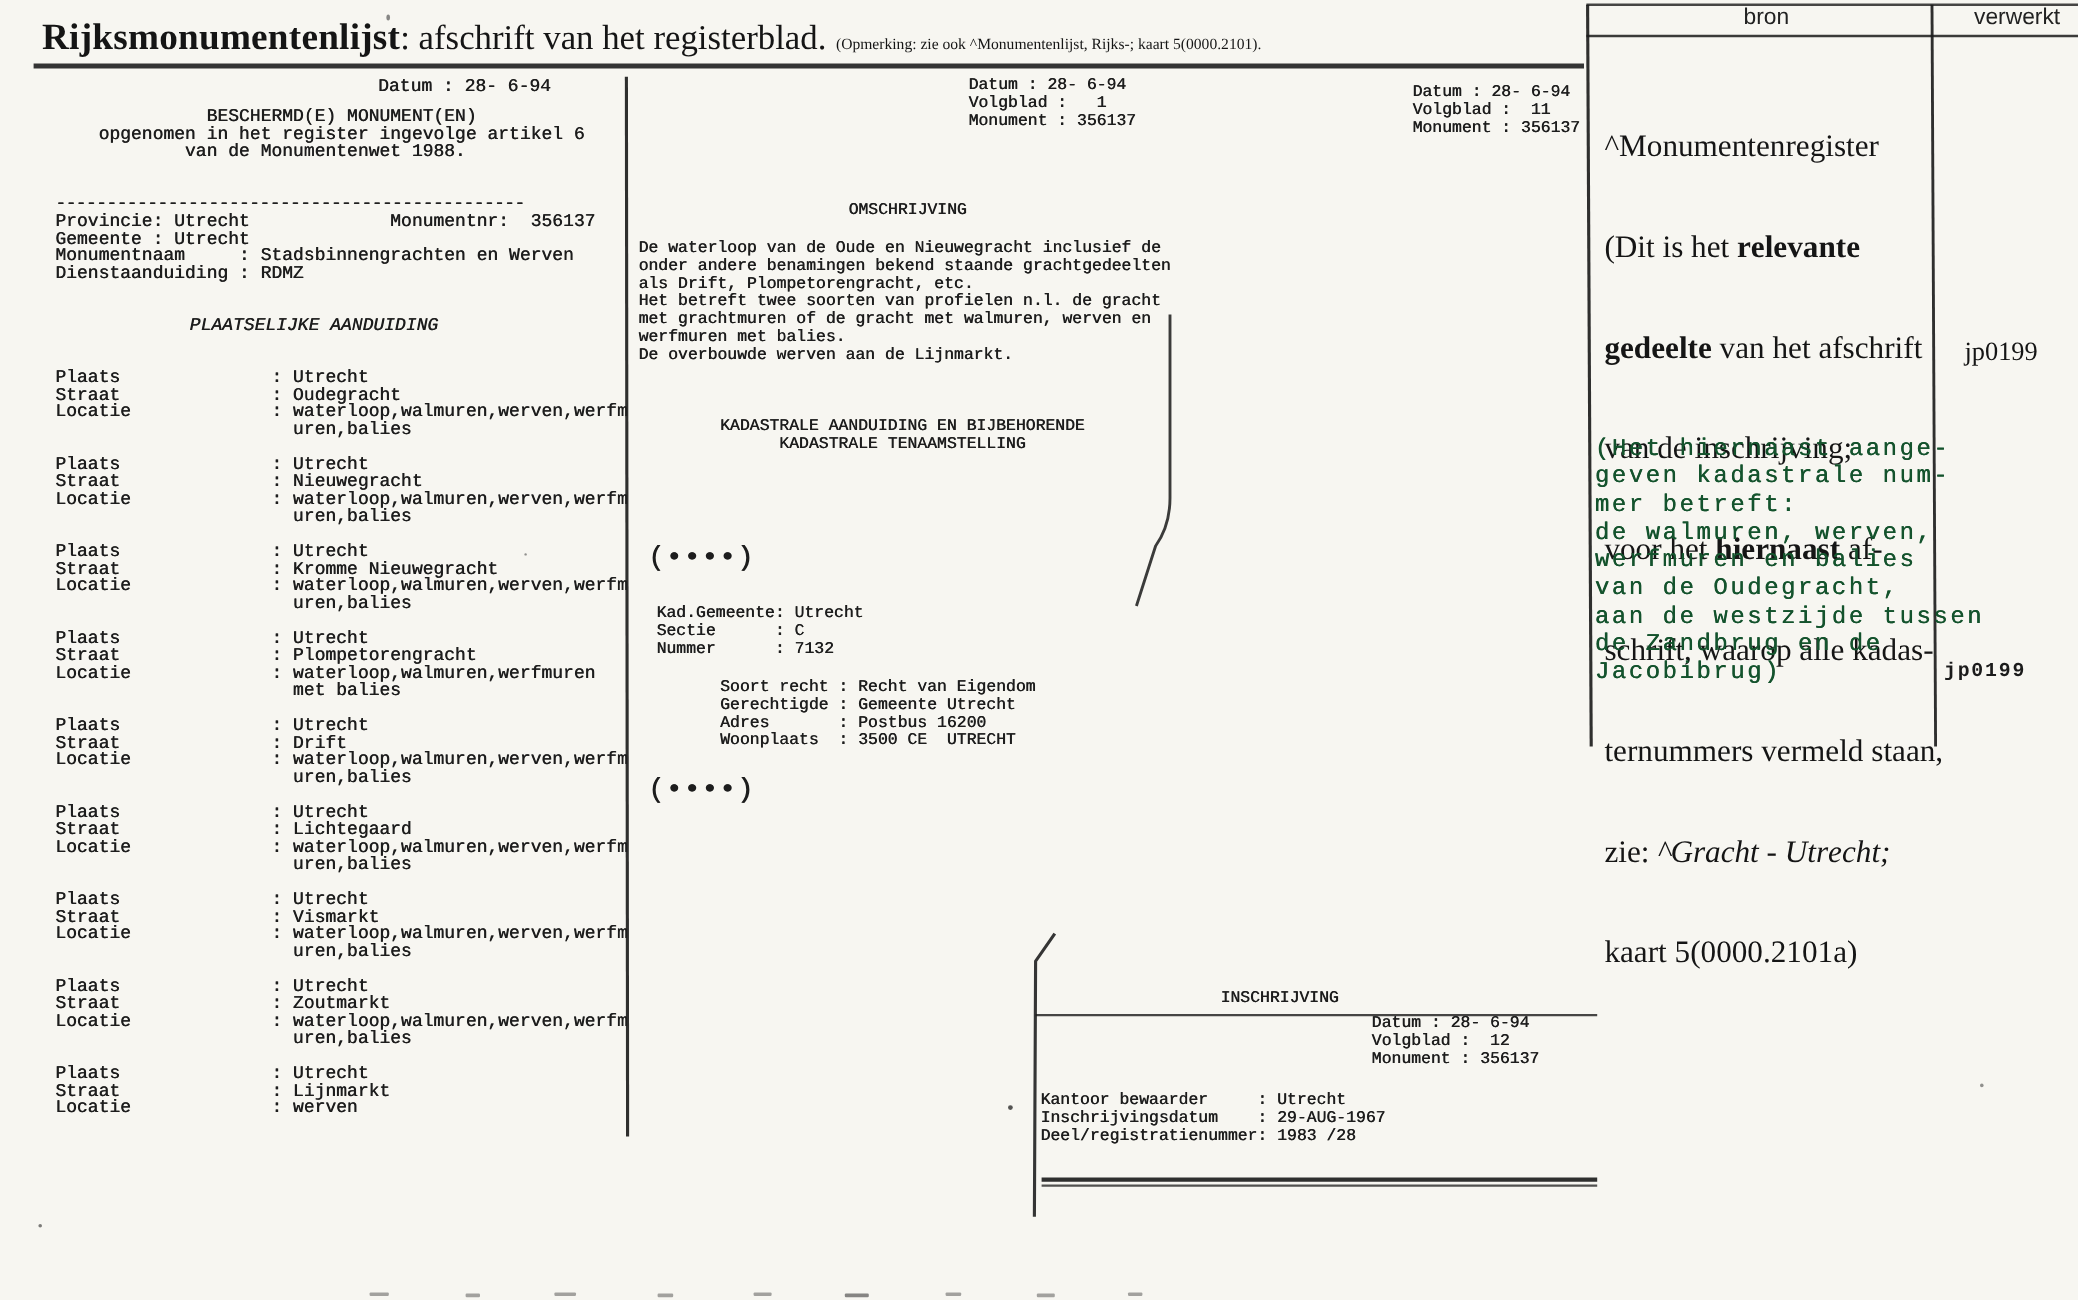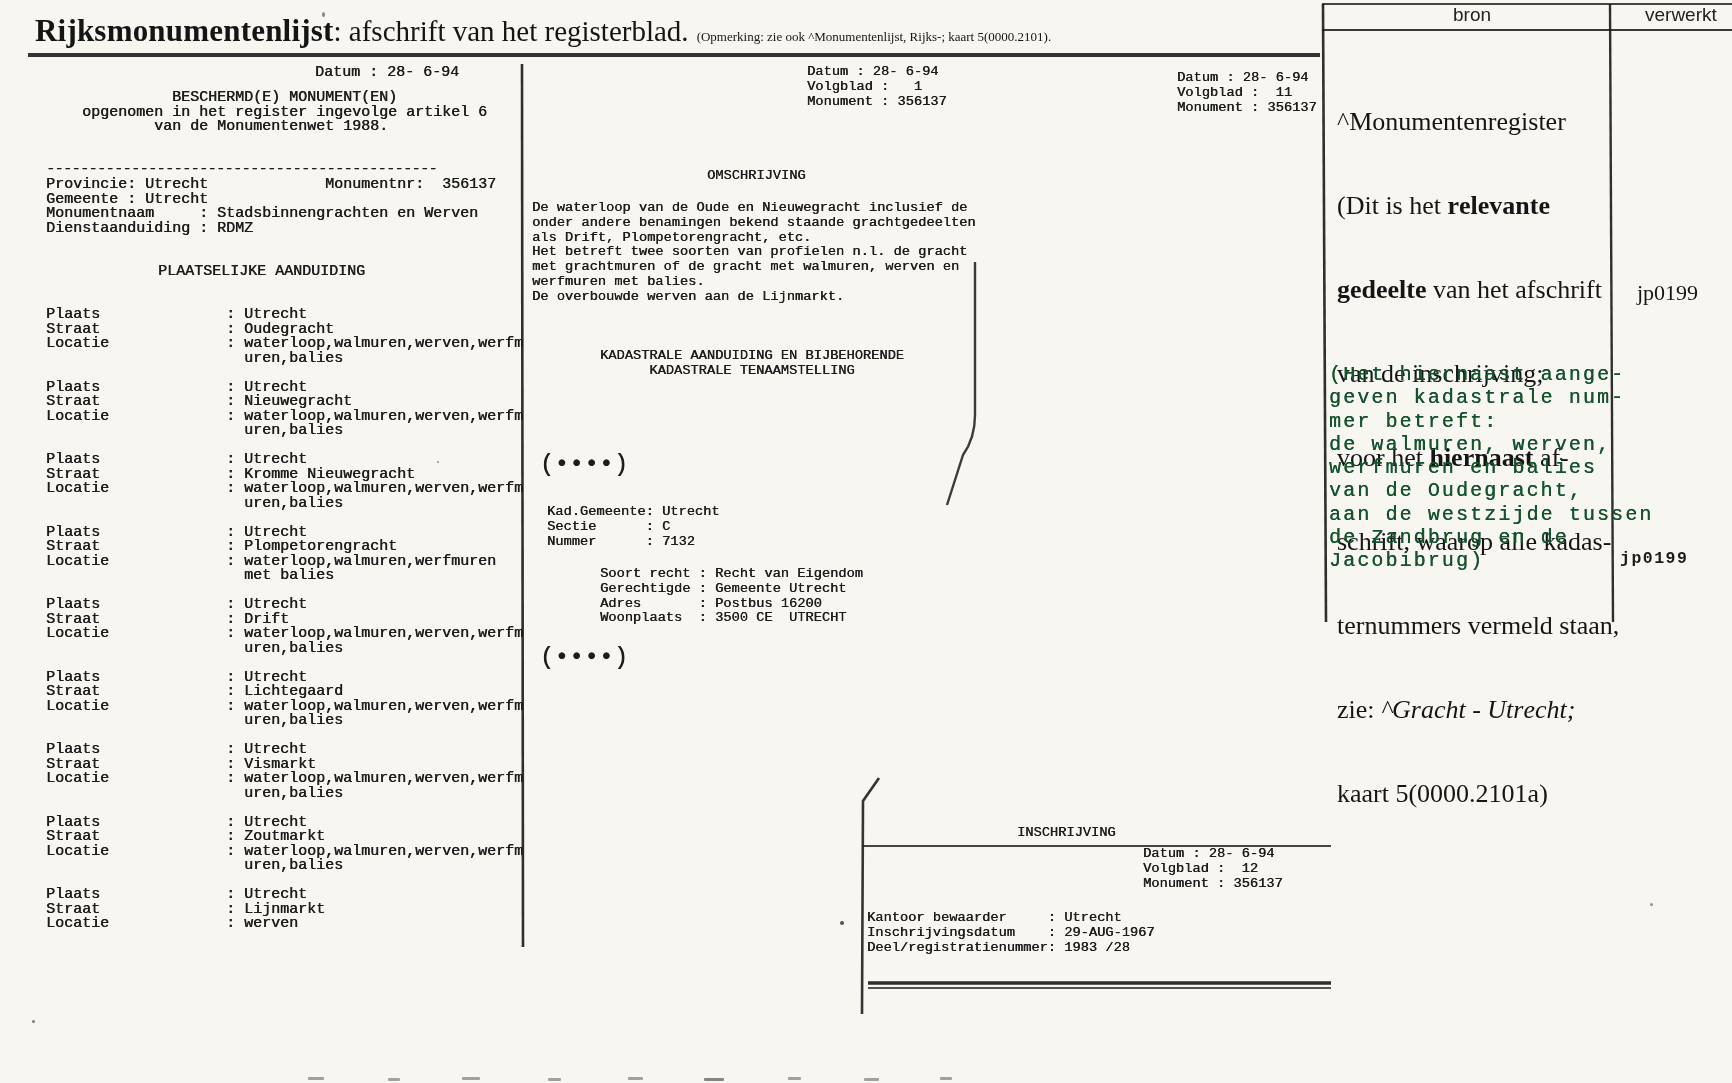--- a/index.html
+++ b/index.html
@@ -77,21 +77,21 @@
 
 <div class="abs tw tw15" style="left:315px;top:66px;">Datum : 28- 6-94</div>
 <div class="abs tw tw15" style="left:46px;top:91px;">              BESCHERMD(E) MONUMENT(EN)
     opgenomen in het register ingevolge artikel 6
             van de Monumentenwet 1988.</div>
 <div class="abs tw tw15" style="left:46px;top:163px;letter-spacing:-0.5px;">----------------------------------------------</div>
 <div class="abs tw tw15" style="left:46px;top:178px;">Provincie: Utrecht             Monumentnr:  356137
 Gemeente : Utrecht
 Monumentnaam     : Stadsbinnengrachten en Werven
 Dienstaanduiding : RDMZ</div>
-<div class="abs tw tw15" style="left:158px;top:265px;">PLAATSELIJKE AANDUIDING</div>
+<div class="abs tw tw15" style="left:158px;top:265px;font-style:italic;">PLAATSELIJKE AANDUIDING</div>
 <div class="abs tw tw15" style="left:46px;top:308px;">Plaats              : Utrecht
 Straat              : Oudegracht
 Locatie             : waterloop,walmuren,werven,werfm
                       uren,balies
 
 Plaats              : Utrecht
 Straat              : Nieuwegracht
 Locatie             : waterloop,walmuren,werven,werfm
                       uren,balies
 

